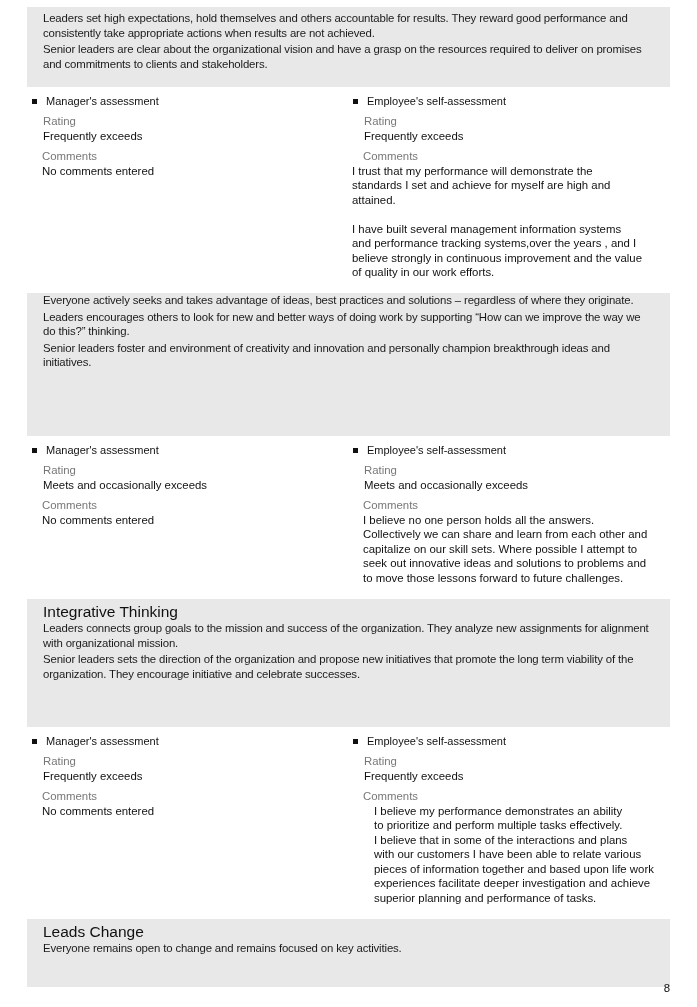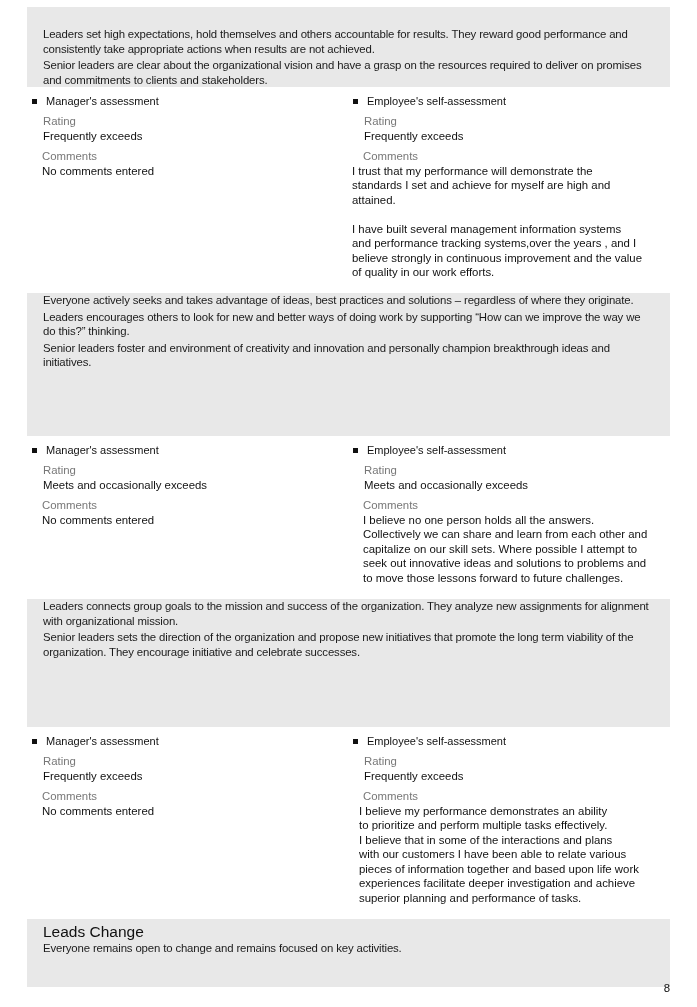--- a/index.html
+++ b/index.html
@@ -17,21 +17,21 @@
   .lbl { font-size: 11.4px; line-height: 14px; color: #777777; }
   .val { font-size: 11.4px; line-height: 14.5px; color: #111; }
   .cmt { font-size: 11.4px; line-height: 14.5px; color: #111; white-space: pre-line; }
   .page-number { position: absolute; right: 27px; top: 982px; font-size: 11.4px; color: #111; }
 </style>
 </head>
 <body>
 
 <div class="page">
 
-  <div class="desc-box" style="top:7px;height:80px;padding-top:20px;">
+  <div class="desc-box" style="top:7px;height:80px;padding-top:4px;">
     <div class="para">Leaders set high expectations, hold themselves and others accountable for results.  They reward good performance and consistently take appropriate actions when results are not achieved.</div>
     <div class="para">Senior leaders are clear about the organizational vision and have a grasp on the resources required to deliver on promises and commitments to clients and stakeholders.</div>
   </div>
 
   <div class="assess" style="left:31px;top:92px;">
     <div class="assess-head">
         <span class="bullet"></span>
         <span>Manager's assessment</span>
       </div>
     <div class="lbl" style="margin-left:12px;margin-top:3px;">Rating</div>
@@ -84,20 +84,21 @@
     <div class="val" style="margin-left:12px;margin-top:1px;">Meets and occasionally exceeds</div>
     <div class="lbl" style="margin-left:11px;margin-top:5px;">Comments</div>
     <div class="cmt" style="margin-left:11px;margin-top:1px;">I believe no one person holds all the answers.
 Collectively we can share and learn from each other and
 capitalize on our skill sets. Where possible I attempt to
 seek out innovative ideas and solutions to problems and
 to move those lessons forward to future challenges.</div>
   </div>
 
   <div class="desc-box" style="top:599px;height:128px;">
+    <div class="comp-title">Integrative Thinking</div>
     <div class="para">Leaders connects group goals to the mission and success of the organization.  They analyze new assignments for alignment with organizational mission.</div>
     <div class="para">Senior leaders sets the direction of the organization and propose new initiatives that promote the long term viability of the organization.  They encourage initiative and celebrate successes.</div>
   </div>
 
   <div class="assess" style="left:31px;top:732px;">
     <div class="assess-head">
         <span class="bullet"></span>
         <span>Manager's assessment</span>
       </div>
     <div class="lbl" style="margin-left:12px;margin-top:3px;">Rating</div>
@@ -107,21 +108,21 @@
   </div>
 
   <div class="assess" style="left:352px;top:732px;">
     <div class="assess-head">
         <span class="bullet"></span>
         <span>Employee's self-assessment</span>
       </div>
     <div class="lbl" style="margin-left:12px;margin-top:3px;">Rating</div>
     <div class="val" style="margin-left:12px;margin-top:1px;">Frequently exceeds</div>
     <div class="lbl" style="margin-left:11px;margin-top:5px;">Comments</div>
-    <div class="cmt" style="margin-left:7px;margin-top:1px;">I believe my performance demonstrates an ability
+    <div class="cmt" style="margin-left:22px;margin-top:1px;">I believe my performance demonstrates an ability
 to prioritize and perform multiple tasks effectively.
 I believe that in some of the interactions and plans
 with our customers I have been able to relate various
 pieces of information together and based upon life work
 experiences facilitate deeper investigation and achieve
 superior planning and performance of tasks.</div>
   </div>
 
   <div class="desc-box" style="top:919px;height:68px;">
     <div class="comp-title">Leads Change</div>

